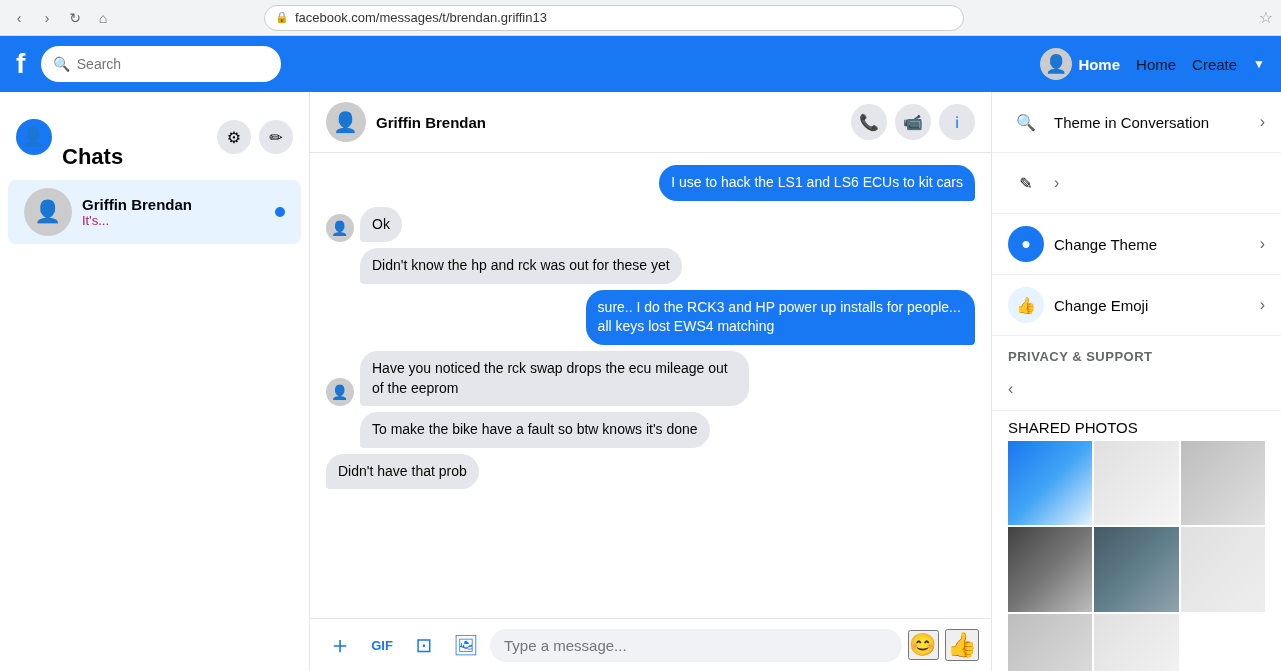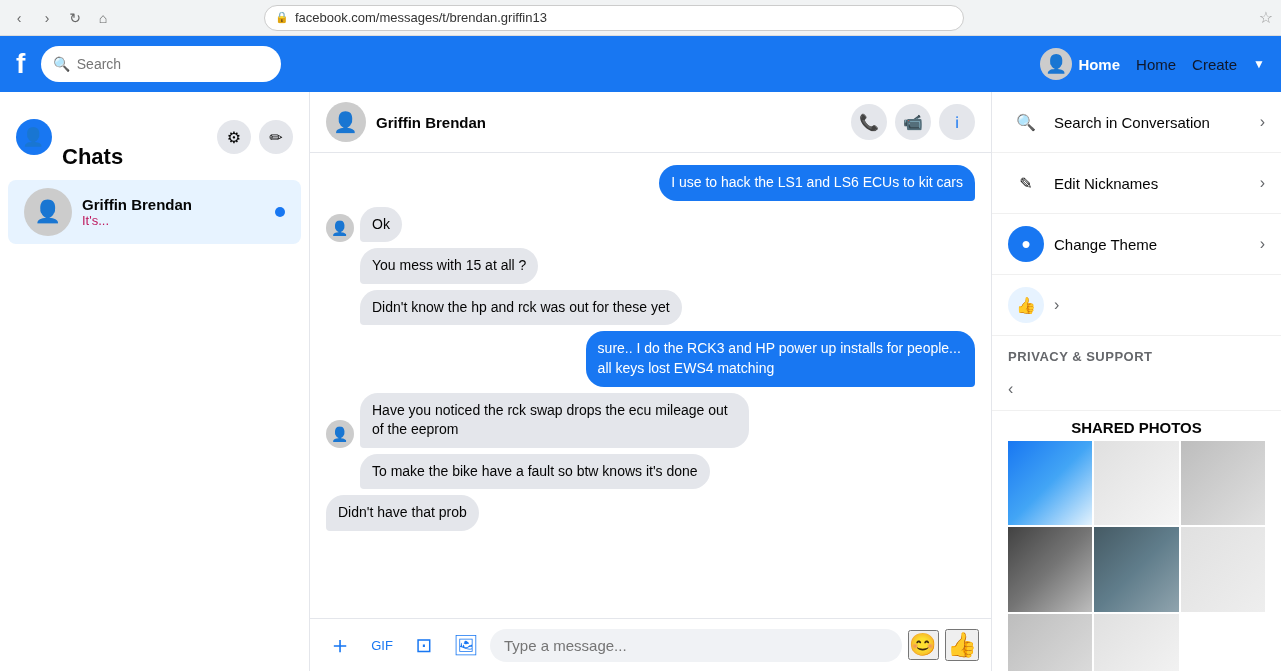--- a/index.html
+++ b/index.html
@@ -155,21 +155,21 @@
     .right-panel-label { flex: 1; font-size: 15px; color: #050505; font-weight: 500; }
     .right-panel-icon { color: #65676b; font-size: 16px; }
     .rp-circle { width: 36px; height: 36px; border-radius: 50%; display: flex; align-items: center; justify-content: center; margin-right: 10px; font-size: 16px; }
     .rp-blue { background: #1877f2; color: white; }
     .rp-blue-light { background: #e7f3ff; color: #1877f2; }
 
     .privacy-section { padding: 12px 16px 4px; }
     .privacy-title { font-size: 13px; font-weight: 700; color: #65676b; text-transform: uppercase; letter-spacing: 0.5px; }
 
     .shared-photos { padding: 8px 16px; }
-    .shared-title { font-size: 15px; font-weight: 700; color: #050505; margin-bottom: 5px; text-align: center; }
+    .shared-title { font-size: 15px; font-weight: 400; color: #050505; margin-bottom: 5px; }
     .photos-grid { display: grid; grid-template-columns: repeat(3, 1fr); gap: 2px; }
     .photo-thumb {
       aspect-ratio: 1; background: #e0e0e0; overflow: hidden; cursor: pointer;
     }
 
     
     .thumb-1 { background: linear-gradient(135deg, #1877f2 0%, #42a5f5 50%, #e3f2fd 100%); }
     .thumb-2 { background: linear-gradient(135deg, #e0e0e0 0%, #f5f5f5 100%); }
     .thumb-3 { background: linear-gradient(135deg, #bdbdbd 0%, #e0e0e0 100%); }
     .thumb-4 { background: linear-gradient(135deg, #424242 0%, #757575 50%, #bdbdbd 100%); }
@@ -255,24 +255,20 @@
 
       <div class="msg-row sent">
         <div class="bubble sent">I use to hack the LS1 and LS6 ECUs to kit cars</div>
       </div>
 
       <div class="msg-row">
         <div class="msg-avatar-small">👤</div>
         <div class="bubble received">Ok</div>
       </div>
 
-      <div class="msg-row">
-        <div class="msg-avatar-small" style="visibility:hidden;"></div>
-        <div class="bubble received">You mess with 15 at all ?</div>
-      </div>
 
       <div class="msg-row">
         <div class="msg-avatar-small" style="visibility:hidden;"></div>
         <div class="bubble received">Didn't know the hp and rck was out for these yet</div>
       </div>
 
       <div class="msg-row sent">
         <div class="bubble sent">sure.. I do the RCK3 and HP power up installs for people... all keys lost EWS4 matching</div>
       </div>
 
@@ -290,55 +286,55 @@
 
       <div class="msg-row">
 
         <div class="bubble received">Didn't have that prob</div>
       </div>
 
     </div>
 
     <div class="message-input-area">
       <button class="msg-action-btn" style="font-size:24px;">＋</button>
-      <button class="msg-action-btn" style="font-size:13px;font-weight:normal;">GIF</button>
+      <button class="msg-action-btn" style="font-size:13px;font-weight:bold;">GIF</button>
       <button class="msg-action-btn">⊡</button>
       <button class="msg-action-btn">🖼</button>
       <input class="msg-input-box" type="text" placeholder="Type a message..." style="">
       <button class="emoji-btn">😊</button>
       <button class="like-btn">👍</button>
     </div>
   </div>
 
   <div class="right-panel">
     <div class="right-panel-item">
       <div class="rp-circle">
         <span>🔍</span>
       </div>
-      <span class="right-panel-label">Search in Conversation</span>
+      <span class="right-panel-label">Theme in Conversation</span>
       <span class="right-panel-icon">›</span>
     </div>
     <div class="right-panel-item">
       <div class="rp-circle">
         <span>✎</span>
       </div>
-      <span class="right-panel-label">Edit Nicknames</span>
       <span class="right-panel-icon">›</span>
     </div>
     <div class="right-panel-item">
       <div class="rp-circle rp-blue">
         <span>●</span>
       </div>
       <span class="right-panel-label">Change Theme</span>
       <span class="right-panel-icon">›</span>
     </div>
     <div class="right-panel-item">
       <div class="rp-circle rp-blue-light">
         <span>👍</span>
       </div>
+      <span class="right-panel-label">Change Emoji</span>
       <span class="right-panel-icon">›</span>
     </div>
 
     <div class="privacy-section">
       <span class="privacy-title">PRIVACY &amp; SUPPORT</span>
     </div>
     <div class="right-panel-item" style="border-top: none;">
       <span class="right-panel-icon">‹</span>
     </div>
 

